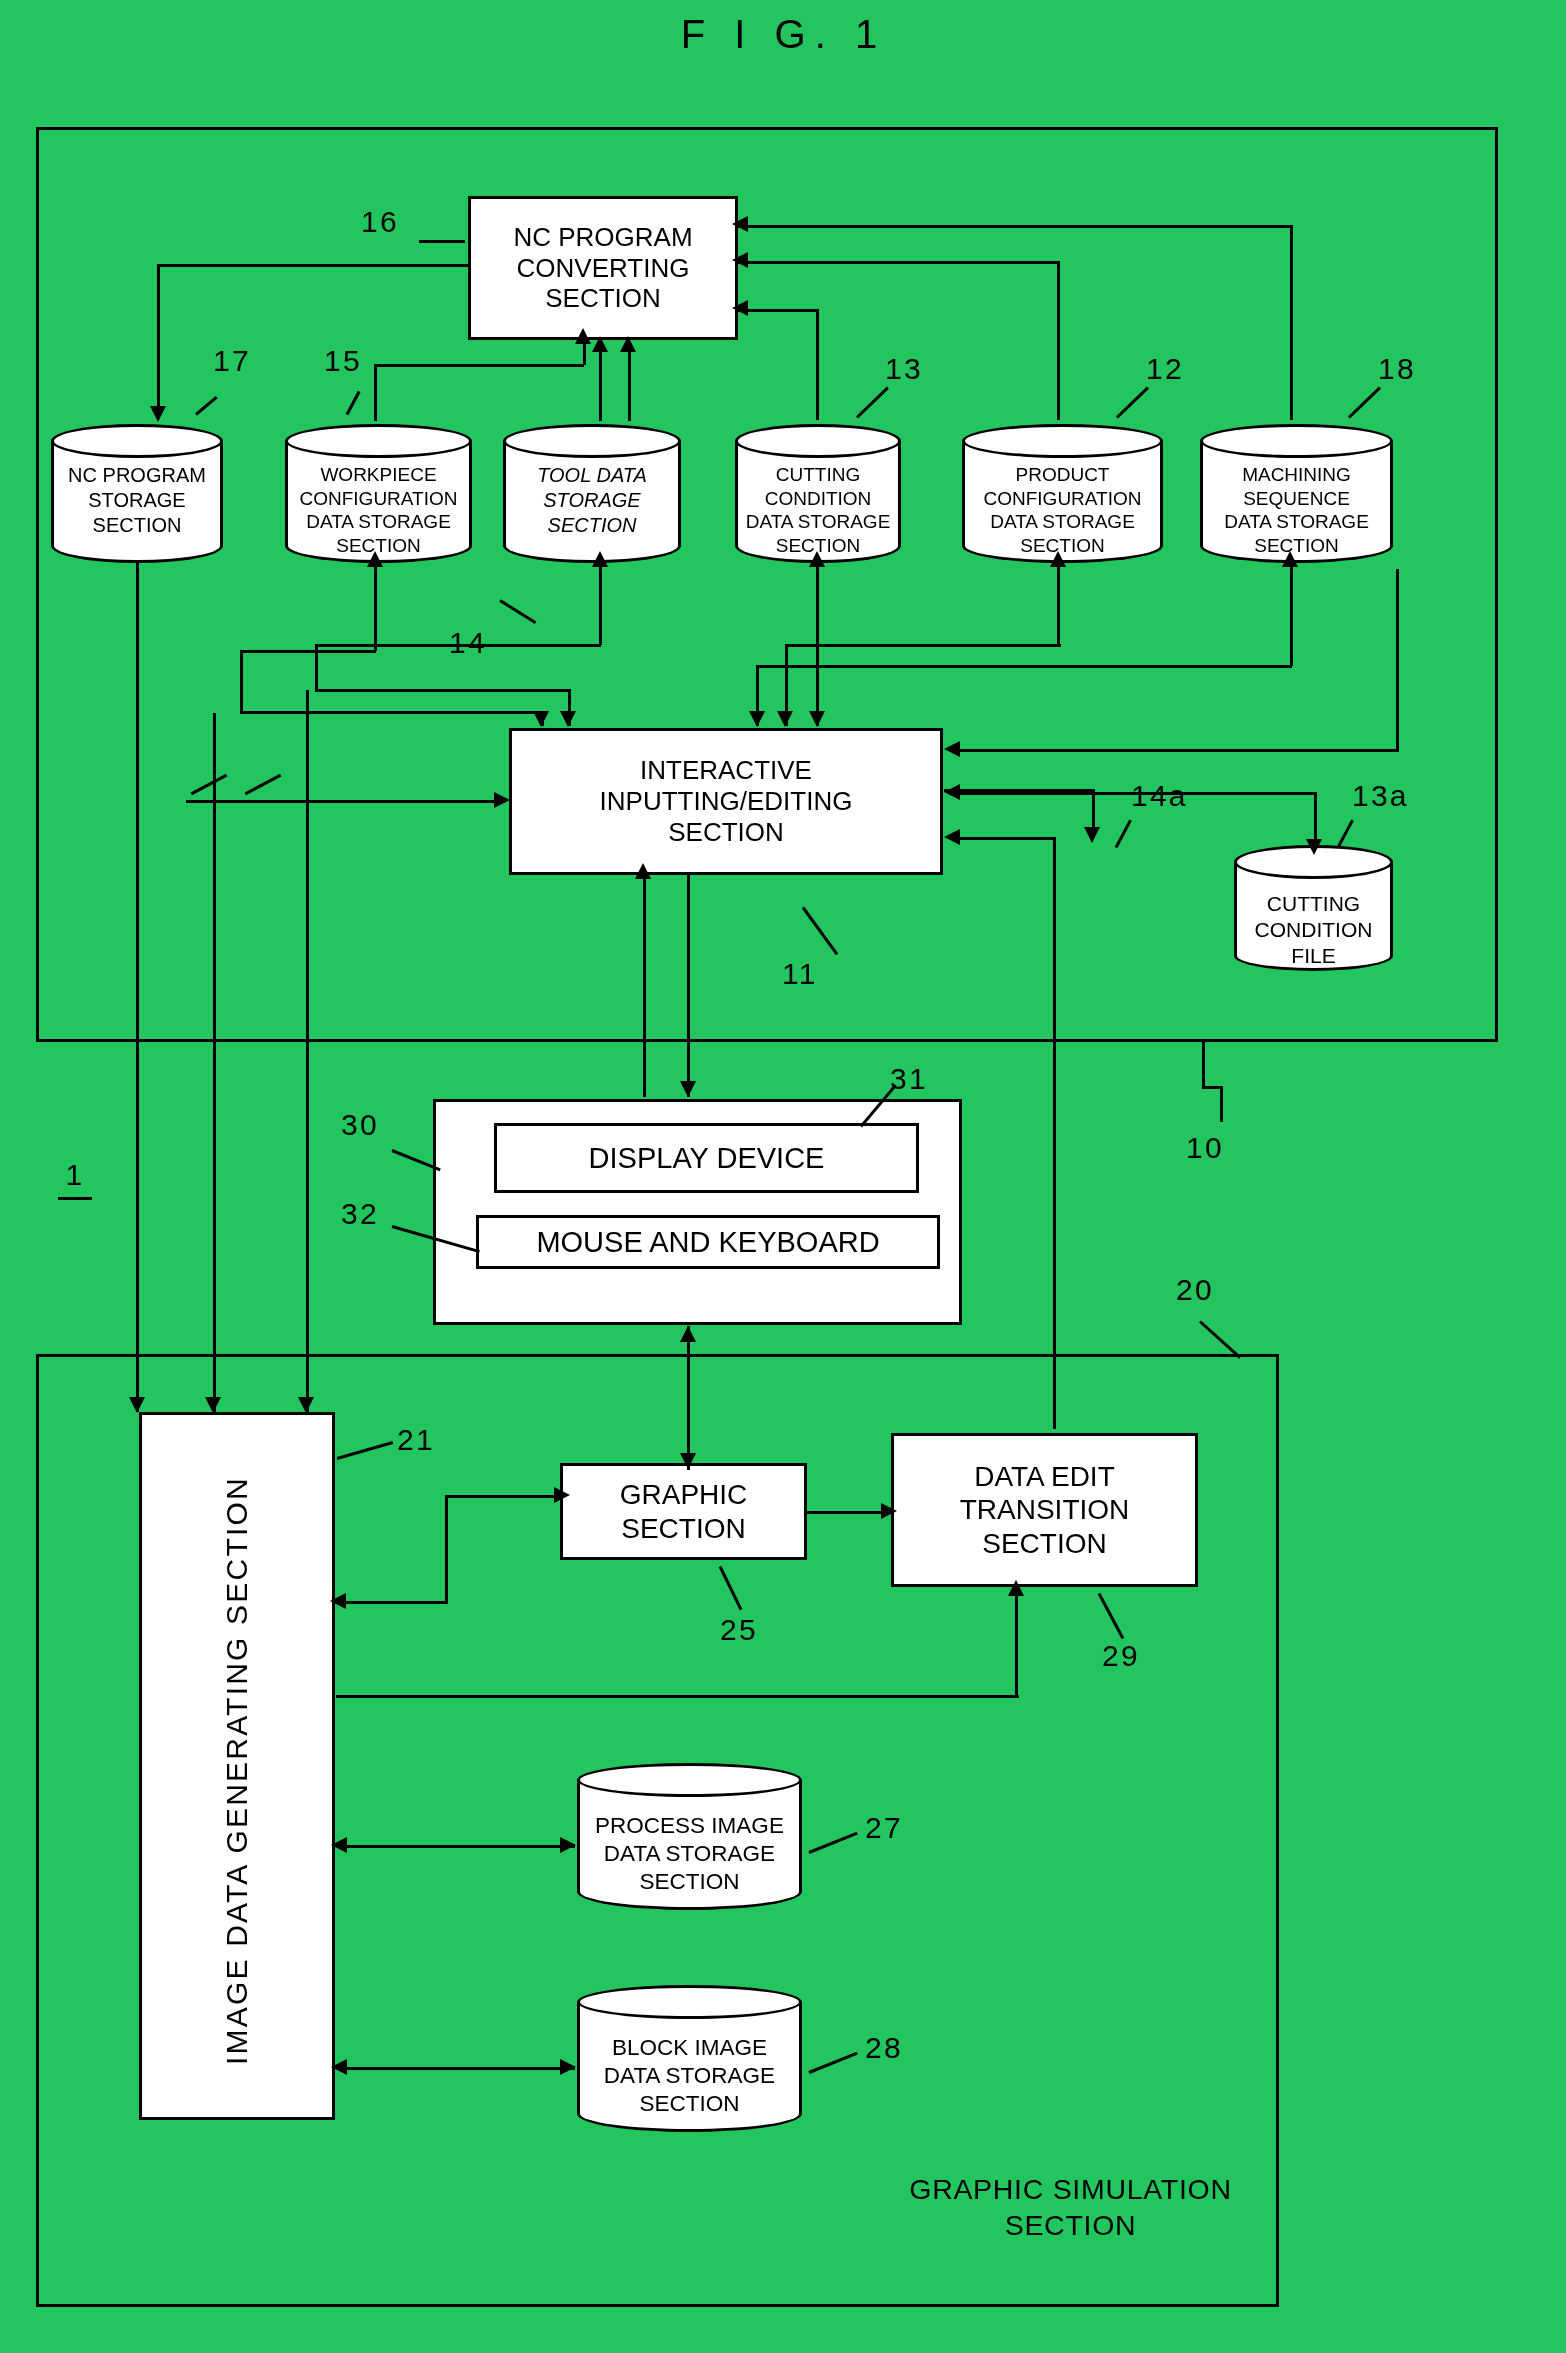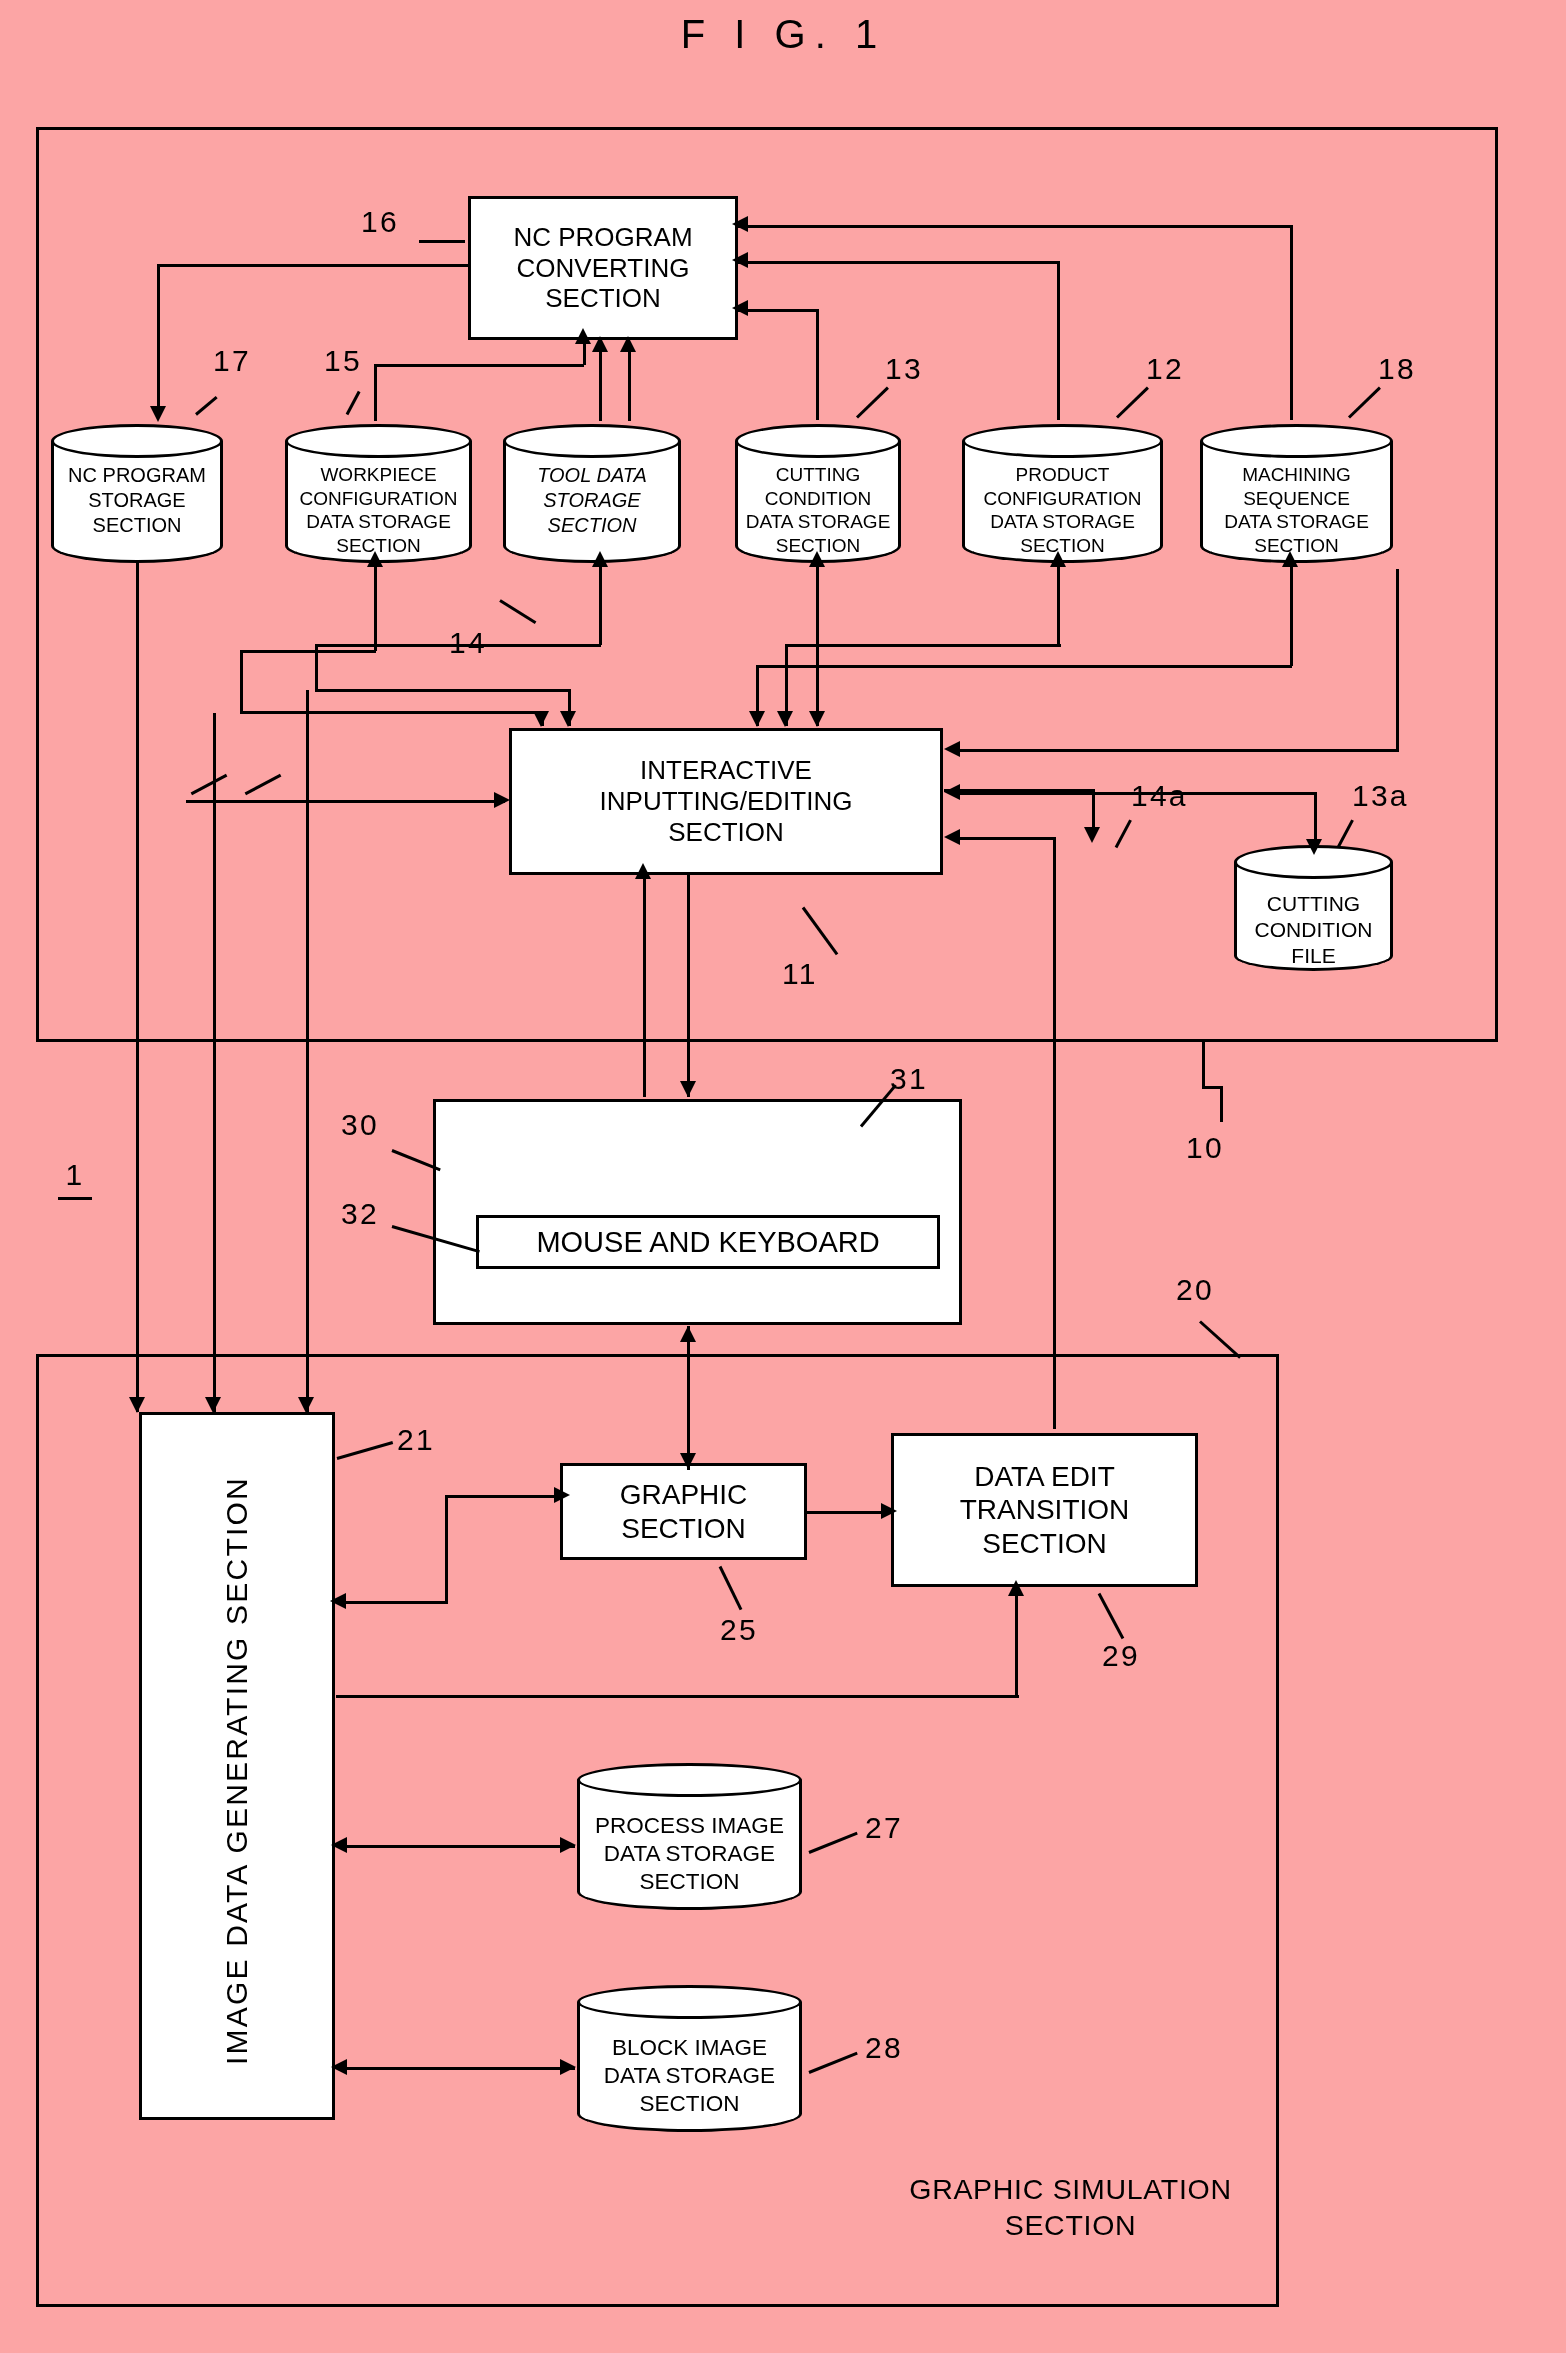--- a/index.html
+++ b/index.html
@@ -1,17 +1,17 @@
 <!DOCTYPE html>
 <html style="font-size:12px"><head>
 <meta charset="utf-8">
 <style>
   html,body{margin:0;padding:0;background:#fff;}
   body{font-family:"Liberation Sans",sans-serif;color:#000;}
-  #page{position:relative;width:1567px;height:2354px;background:#fca5a5;overflow:hidden;}
+  #page{position:relative;width:1567px;height:2354px;background:#22c55e;overflow:hidden;}
 
   .fig-title{position:absolute;left:0;top:12px;width:1567px;text-align:center;
              font-size:40px;letter-spacing:9px;font-weight:500;}
   .box{position:absolute;border:3px solid #000;background:#fff;
        display:flex;align-items:center;justify-content:center;text-align:center;
        line-height:1.18;box-sizing:border-box;}
   .outer{position:absolute;border:3.7px solid #000;background:transparent;box-sizing:border-box;}
   .lbl{position:absolute;font-size:25.5px;letter-spacing:0.7px;white-space:pre-line;text-align:center;}
   .refnum{position:absolute;font-size:30px;letter-spacing:2.2px;}
 
@@ -141,20 +141,23 @@
     <div class="body"></div>
     <div class="top"></div>
     <div class="txt" style="top:46px;font-size:21px;">CUTTING
 CONDITION
 FILE</div>
   </div>
   <div class="refnum" style="left:1352px;top:779px;">13a</div>
   <div class="h" style="left:1338px;top:846px;width:31px;transform:rotate(-62deg);transform-origin:left center;"></div>
 
   <div class="box" style="left:433px;top:1099px;width:529px;height:226px;border-width:3.7px;"></div>
+  <div class="box" style="left:494px;top:1123px;width:425px;height:70px;font-size:29px;">
+    <span>DISPLAY DEVICE</span>
+  </div>
   <div class="box" style="left:476px;top:1215px;width:464px;height:54px;font-size:29px;">
     <span>MOUSE AND KEYBOARD</span>
   </div>
   <div class="refnum" style="left:341px;top:1108px;">30</div>
   <div class="h" style="left:392px;top:1149px;width:52px;transform:rotate(22deg);transform-origin:left center;"></div>
   <div class="refnum" style="left:341px;top:1197px;">32</div>
   <div class="h" style="left:392px;top:1225px;width:91px;transform:rotate(16deg);transform-origin:left center;"></div>
   <div class="refnum" style="left:890px;top:1062px;">31</div>
   <div class="h" style="left:861px;top:1125px;width:54px;transform:rotate(-50deg);transform-origin:left center;"></div>
 

